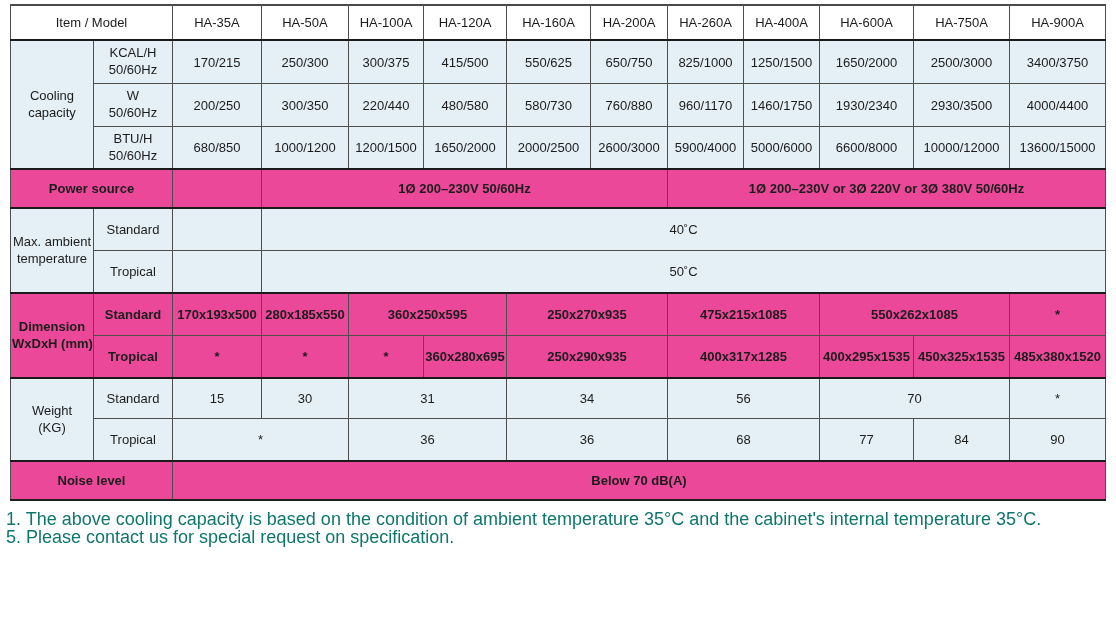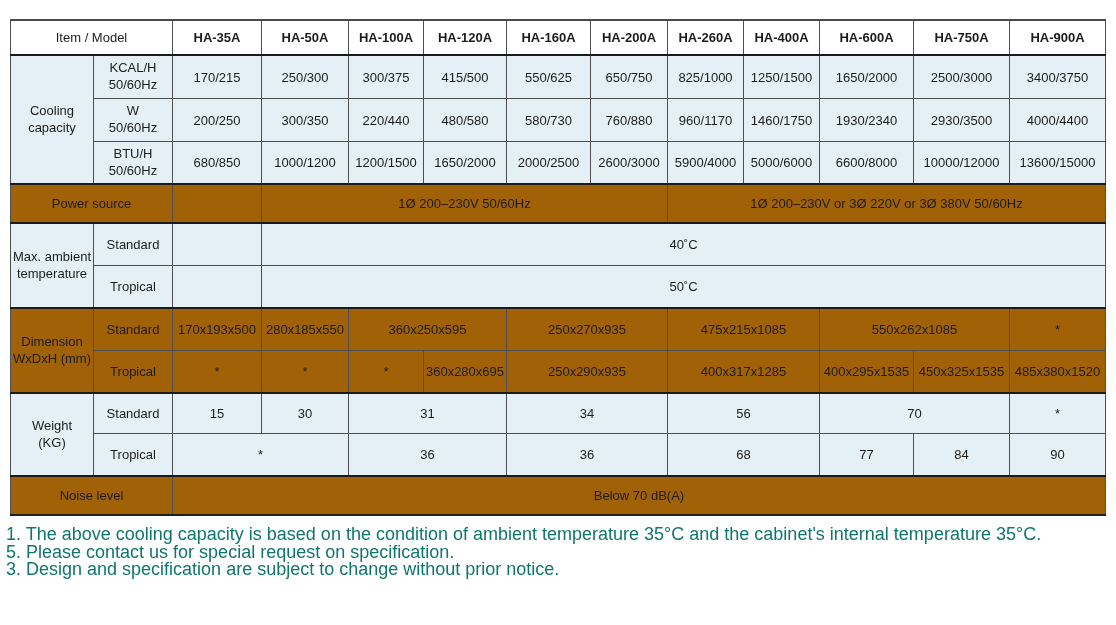--- a/index.html
+++ b/index.html
@@ -12,21 +12,21 @@
     font-family: "Liberation Sans", "DejaVu Sans", sans-serif;
   }
   .page {
     position: relative;
     width: 1116px;
     height: 625px;
   }
   table.spec {
     border-collapse: collapse;
     table-layout: fixed;
-    margin: 19px 0 0 10px;
+    margin: 4px 0 0 10px;
     width: 1095px;
     border-top: 2px solid #4a4a4a;
     border-bottom: 2px solid #1f1f1f;
   }
   table.spec td {
     border: 1px solid #4f4f4f;
     text-align: center;
     vertical-align: middle;
     font-size: 13px;
     color: #1c1c1c;
@@ -34,26 +34,26 @@
     overflow: hidden;
   }
   tr.head-row td {
     height: 33px;
     background: #ffffff;
     border-bottom: 2px solid #1b1b1b;
   }
   td.corner { font-size: 13px; color: #111; }
   td.model {
     color: #1c3e92;
-    font-weight: bold;
+    font-weight: normal;
     font-size: 14px;
     letter-spacing: 0px;
   }
   tr.blue td { background: #e4f0f5; }
-  tr.white td { background: #a16207; }
+  tr.white td { background: #ec4899; font-weight: bold; }
   tr.sec td { border-top: 2px solid #1b1b1b; }
   .lbl span { display: block; line-height: 1.3; white-space: nowrap; }
   tr.r-kcal td { height: 42px; }
   tr.r-w td { height: 42px; }
   tr.r-btu td { height: 41px; }
   tr.r-power td { height: 37px; }
   tr.r-ambs td { height: 41px; }
   tr.r-ambt td { height: 41px; }
   tr.r-dims td { height: 41px; }
   tr.r-dimt td { height: 41px; }
@@ -243,16 +243,15 @@
     <tr class="white sec r-noise">
       <td colspan="2">Noise level</td>
       <td colspan="11">Below 70 dB(A)</td>
     </tr>
   </tbody>
     </table>
 
   <div class="footnotes">
     <div>1. The above cooling capacity is based on the condition of ambient temperature 35°C and the cabinet's internal temperature 35°C.</div>
     <div>5. Please contact us for special request on specification.</div>
-    <div>3. Design and specification are subject to change without prior notice.</div>
   </div>
 
 </div>
 
 </body></html>

